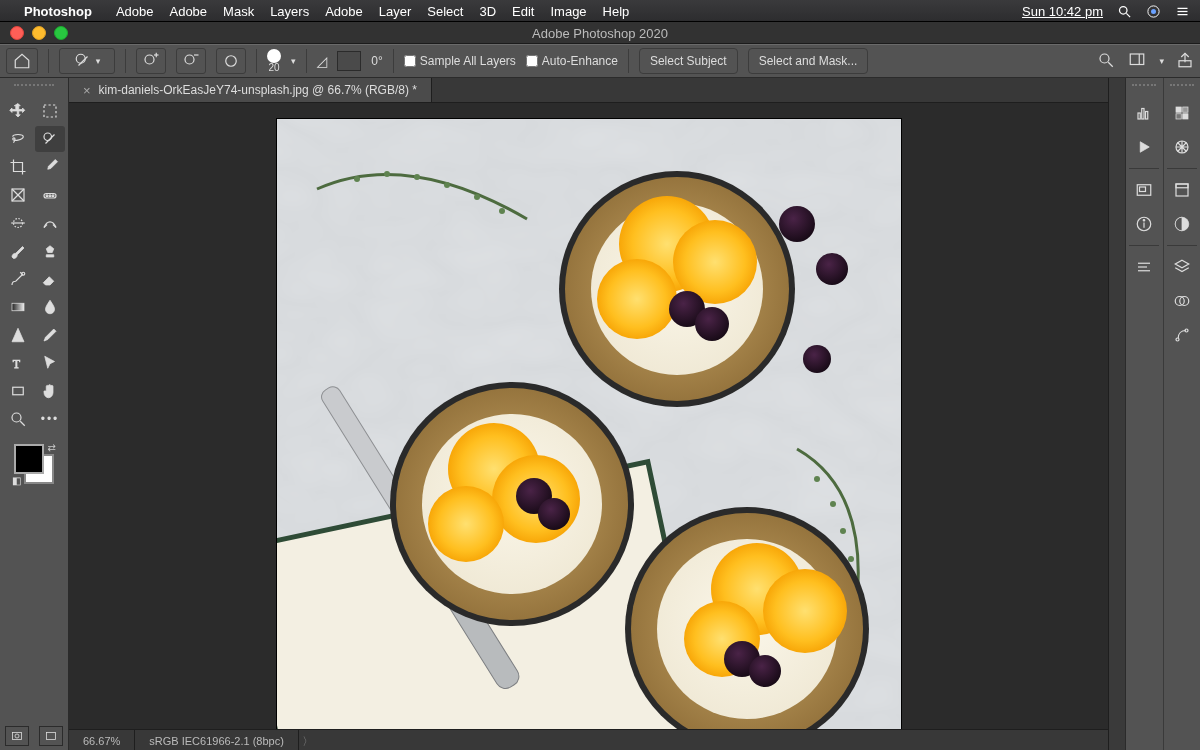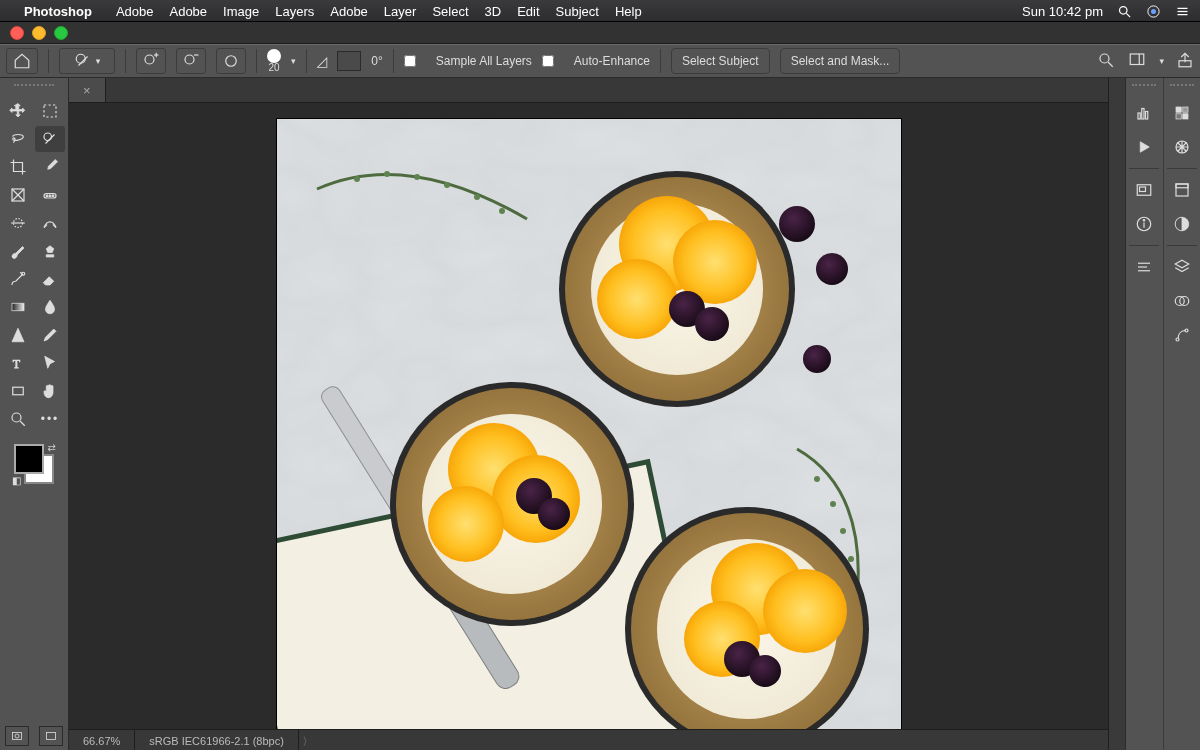--- a/index.html
+++ b/index.html
@@ -23,21 +23,21 @@
     padding: 0 10px;
     font-size: 13px;
     box-shadow: inset 0 -1px 0 #000;
   }
   .mac-menubar .apple {
     font-size: 15px; margin-right: 14px;
   }
   .mac-menubar .app-name { font-weight: 700; margin-right: 24px; }
   .mac-menubar .menu-item { margin-right: 16px; }
   .mac-menubar .spacer { flex: 1; }
-  .mac-menubar .right-item { margin-left: 14px; display:flex; align-items:center; }
+  .mac-menubar .right-item { margin-left: 14px; display:flex; align-items:center;text-decoration:underline; }
   .mac-menubar svg.icon { width: 15px; height: 15px; fill: #fff; }
 
   
   .win-titlebar {
     height: 22px;
     background: #323232;
     display: flex;
     align-items: center;
     position: relative;
     box-shadow: inset 0 -1px 0 #1b1b1b;
@@ -69,21 +69,21 @@
     background:#535353;
   }
   .options-bar .home-btn { width:30px; }
   .options-bar .divider { width:1px; height:24px; background:#3c3c3c; }
   .options-bar .brush-chip {
     display:flex; flex-direction:column; align-items:center;
     font-size:10px; line-height:1;
   }
   .options-bar .brush-chip .dot { width:14px; height:14px; background:#fff; border-radius:50%; }
   .options-bar .angle-box { width:22px; height:18px; border:1px solid #2b2b2b; background:#4a4a4a; display:inline-block; }
-  .options-bar label.chk { display:flex; align-items:center; gap:20px; }
+  .options-bar label.chk { display:flex; align-items:center; gap:4px; }
   .options-bar input[type=checkbox]{ width:12px; height:12px; margin:0; accent-color:#888; }
   .options-bar .btn {
     height:24px; padding:0 10px; border:1px solid #3c3c3c; border-radius:4px;
     background:#535353; color:#ddd; display:flex; align-items:center;
   }
   .options-bar .right { margin-left:auto; display:flex; gap:12px; align-items:center; }
 
   
   .main {
     display:flex;
@@ -177,28 +177,28 @@
   svg.stroke * { fill:none; stroke:#ddd; stroke-width:1.6; }
 </style>
 </head>
 <body>
 
 <div class="mac-menubar">
   <span class="apple"></span>
   <span class="app-name">Photoshop</span>
   <span class="menu-item">Adobe</span>
   <span class="menu-item">Adobe</span>
-  <span class="menu-item">Image</span>
+  <span class="menu-item">Mask</span>
   <span class="menu-item">Layers</span>
   <span class="menu-item">Adobe</span>
   <span class="menu-item">Layer</span>
   <span class="menu-item">Select</span>
   <span class="menu-item">3D</span>
   <span class="menu-item">Edit</span>
-  <span class="menu-item">Subject</span>
+  <span class="menu-item">Image</span>
   <span class="menu-item">Help</span>
   <span class="spacer"></span>
   <span class="right-item">Sun 10:42 pm</span>
   <span class="right-item">
     <svg class="icon" viewBox="0 0 24 24">
         <circle cx="10" cy="10" r="6" fill="none" stroke="#fff" stroke-width="2"></circle>
         <line x1="15" y1="15" x2="21" y2="21" stroke="#fff" stroke-width="2"></line>
       </svg>
   </span>
   <span class="right-item">
@@ -215,20 +215,21 @@
       </svg>
   </span>
 </div>
 
 <div class="win-titlebar">
   <div class="traffic-lights">
     <div class="tl-close"></div>
     <div class="tl-min"></div>
     <div class="tl-max"></div>
   </div>
+  <div class="win-title">Adobe Photoshop 2020</div>
 </div>
 
 <div class="options-bar">
   <div class="home-btn">
     <svg class="stroke" width="18" height="18" viewBox="0 0 24 24">
         <path d="M3 11 L12 3 L21 11 V21 H3 Z"></path>
       </svg>
   </div>
   <div class="divider"></div>
 
@@ -493,20 +494,21 @@
             <rect x="3" y="5" width="18" height="14"></rect>
           </svg>
         </div>
     </div>
   </div>
 
   <div class="workspace">
     <div class="tabstrip">
       <div class="file-tab">
         <span class="close">×</span>
+        <span>kim-daniels-OrkEasJeY74-unsplash.jpg @ 66.7% (RGB/8) *</span>
       </div>
     </div>
 
     <div class="canvas-area">
       <div class="canvas-wrap">
 
         <svg viewBox="0 0 624 624" width="624" height="624">
           <defs>
             <radialGradient id="cream" cx="50%" cy="45%" r="60%">
               <stop offset="0%" stop-color="#fbf7ea"></stop>

